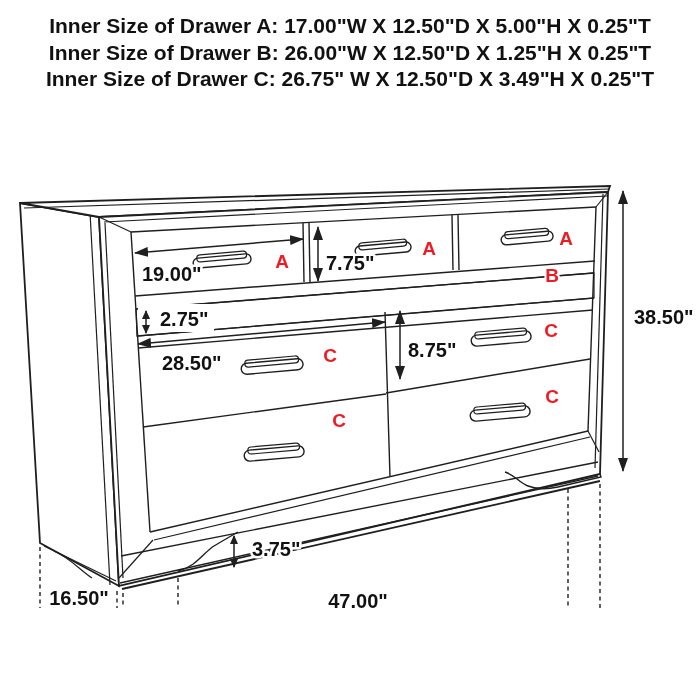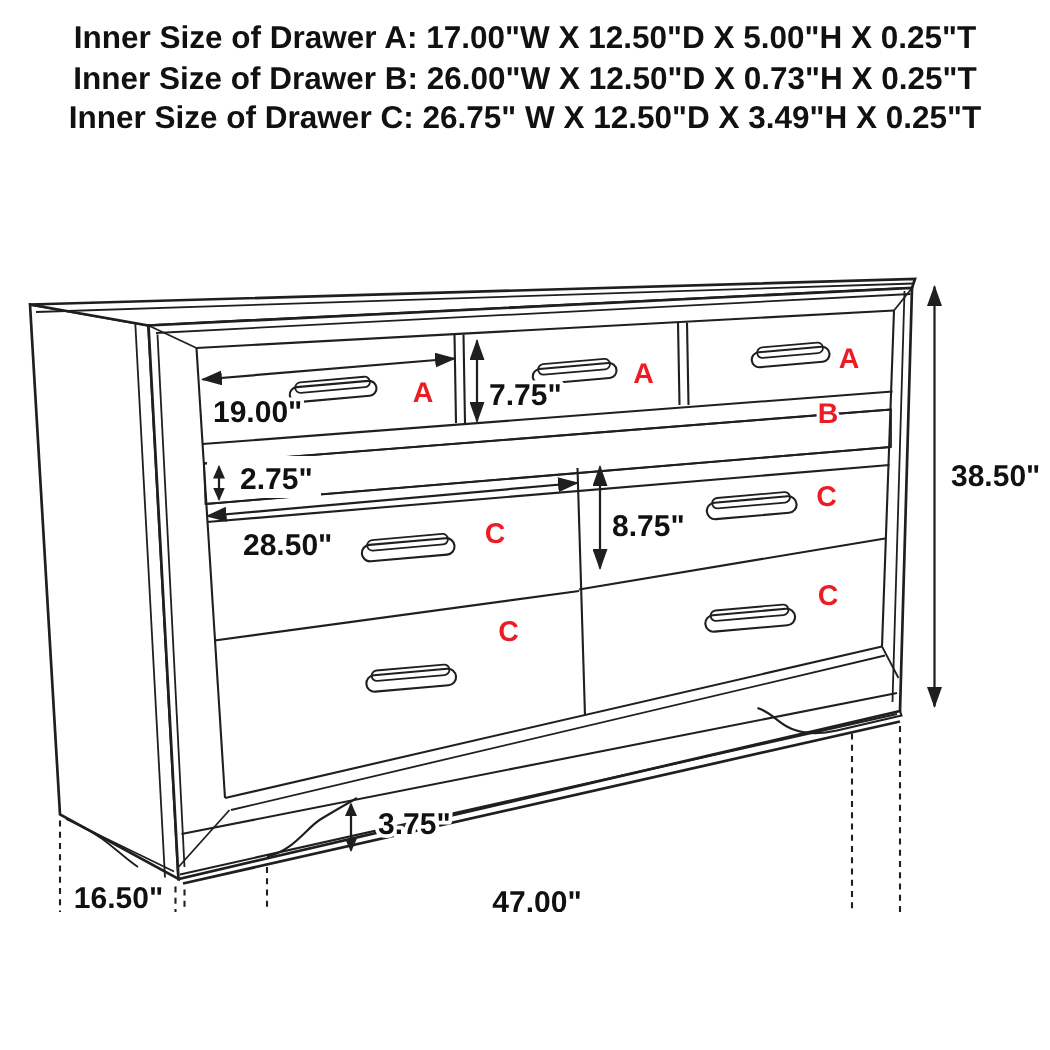--- a/index.html
+++ b/index.html
@@ -20,21 +20,21 @@
           paint-order:stroke;stroke:#fff;stroke-width:4px;stroke-linejoin:round;}
   .face{fill:#ffffff;}
 </style>
 </head>
 <body>
 
 <div class="stage">
 
   <div class="header">
     <div>Inner Size of Drawer A: 17.00"W X 12.50"D X 5.00"H X 0.25"T</div>
-    <div>Inner Size of Drawer B: 26.00"W X 12.50"D X 0.73"H X 0.25"T</div>
+    <div>Inner Size of Drawer B: 26.00"W X 12.50"D X 1.25"H X 0.25"T</div>
     <div>Inner Size of Drawer C: 26.75" W X 12.50"D X 3.49"H X 0.25"T</div>
   </div>
 
   <svg width="700" height="700" viewBox="0 0 700 700">
     <defs>
       <marker id="mE" markerWidth="14" markerHeight="10" refX="13" refY="5" orient="auto" markerUnits="userSpaceOnUse">
         <path d="M0,0 L14,5 L0,10 Z" fill="#1f1f1f"></path>
       </marker>
       <marker id="mS" markerWidth="14" markerHeight="10" refX="1" refY="5" orient="auto" markerUnits="userSpaceOnUse">
         <path d="M14,0 L0,5 L14,10 Z" fill="#1f1f1f"></path>

